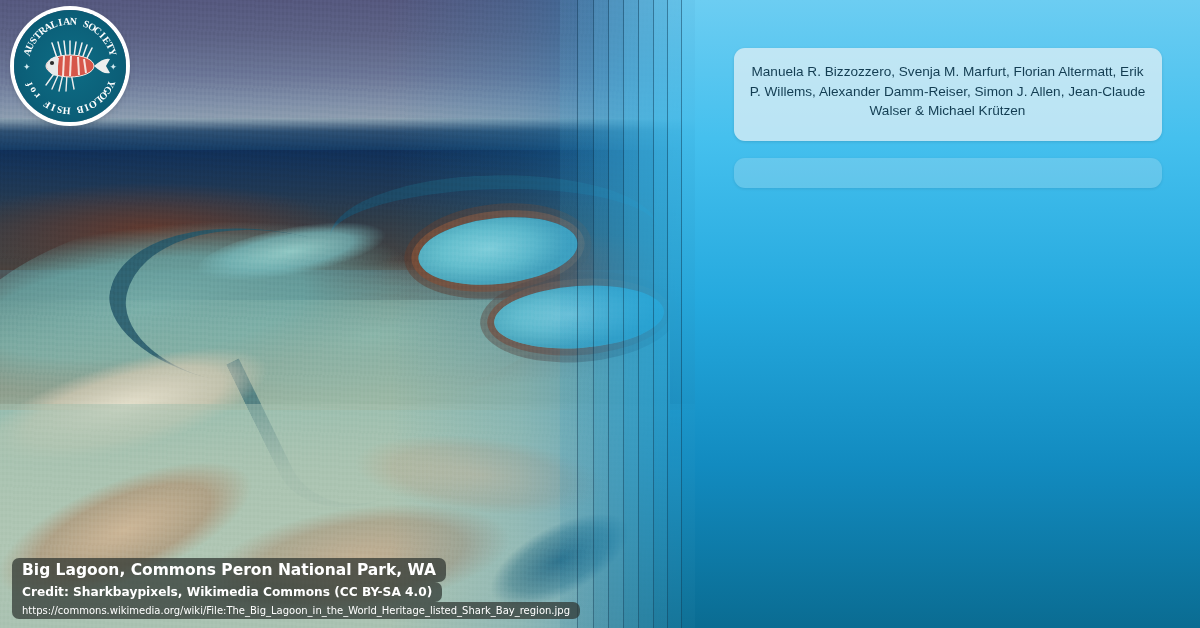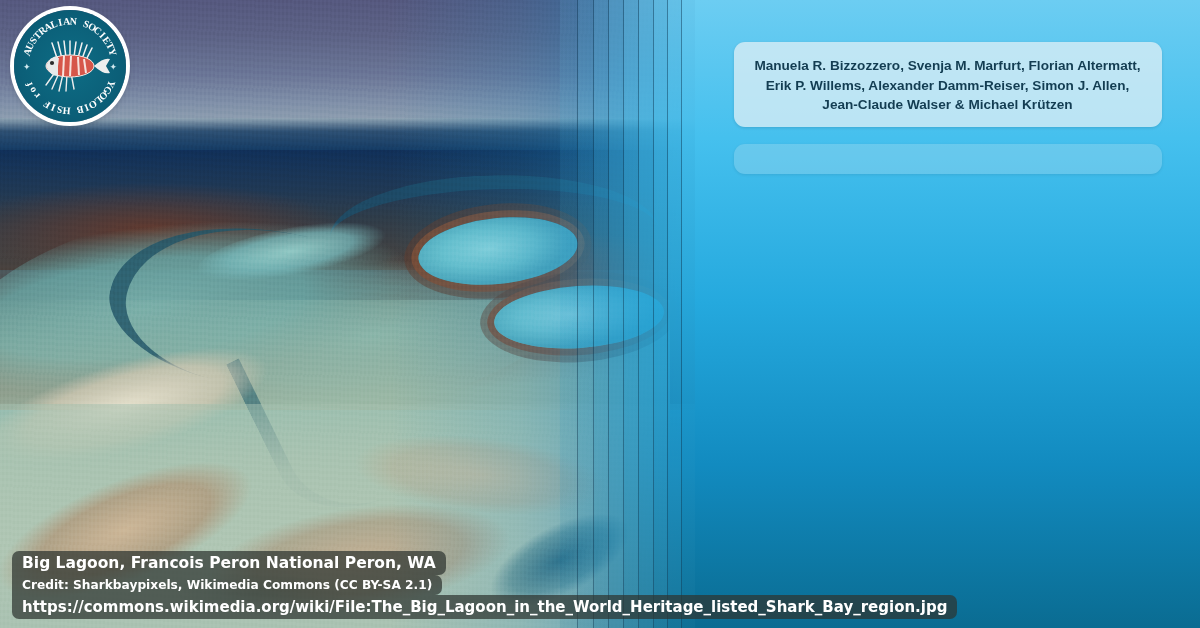--- a/index.html
+++ b/index.html
@@ -227,28 +227,28 @@
     margin-top:16px;
   }
   .title {
     margin-top:22px;
     font-size:27.5px; font-weight:bold; line-height:1.18;
     color:#ffffff; text-align:center;
     text-shadow:0 2px 5px rgba(0,40,70,.30);
     max-width:460px;
   }
   .authors {
-    margin-top:20px;
+    margin-top:26px;
     width:428px;
     background:rgba(226,240,246,.74);
     border-radius:11px;
-    padding:14px 16px 12px;
+    padding:14px 16px 20px;
     text-align:center;
     color:#133d52;
-    font-size:13.6px; font-weight:bold; line-height:1.45;
+    font-size:13.6px; font-weight:normal; line-height:1.45;
     box-shadow:0 1px 3px rgba(0,30,50,.14);
   }
   .journal {
     margin-top:17px;
     width:428px;
     background:rgba(190,225,240,.30);
     border-radius:11px;
     padding:14px 16px 16px;
     text-align:center;
     color:#0f4258;
@@ -267,21 +267,21 @@
     color:#ffffff;
   }
   .caption .line {
     background:rgba(46,52,48,.72);
     padding:3px 10px 3px 10px;
     border-radius:7px;
     white-space:nowrap;
   }
   .caption .l1 { font-size:15.5px; font-weight:bold; border-radius:7px 7px 7px 0; }
   .caption .l2 { font-size:12.2px; font-weight:bold; border-radius:0 7px 7px 0; }
-  .caption .l3 { font-size:15px; font-weight:bold; border-radius:0 7px 7px 7px; }
+  .caption .l3 { font-size:10px; font-weight:normal; border-radius:0 7px 7px 7px; }
 </style>
 </head>
 <body>
 
 <div id="poster">
 
   <div class="panel-bg"></div>
 
   <div class="photo">
     <div class="photo-inner">
@@ -409,18 +409,18 @@
 
 
     <div class="authors">Manuela R. Bizzozzero, Svenja M. Marfurt, Florian Altermatt, Erik P. Willems, Alexander Damm-Reiser, Simon J. Allen, Jean-Claude Walser &amp; Michael Krützen</div>
 
     <div class="journal">
     </div>
 
   </div>
 
   <div class="caption">
-    <div class="line l1">Big Lagoon, Francois Peron National Peron, WA</div>
-    <div class="line l2">Credit: Sharkbaypixels, Wikimedia Commons (CC BY-SA 2.1)</div>
+    <div class="line l1">Big Lagoon, Commons Peron National Park, WA</div>
+    <div class="line l2">Credit: Sharkbaypixels, Wikimedia Commons (CC BY-SA 4.0)</div>
     <div class="line l3">https://commons.wikimedia.org/wiki/File:The_Big_Lagoon_in_the_World_Heritage_listed_Shark_Bay_region.jpg</div>
   </div>
 
 </div>
 
 </body></html>

